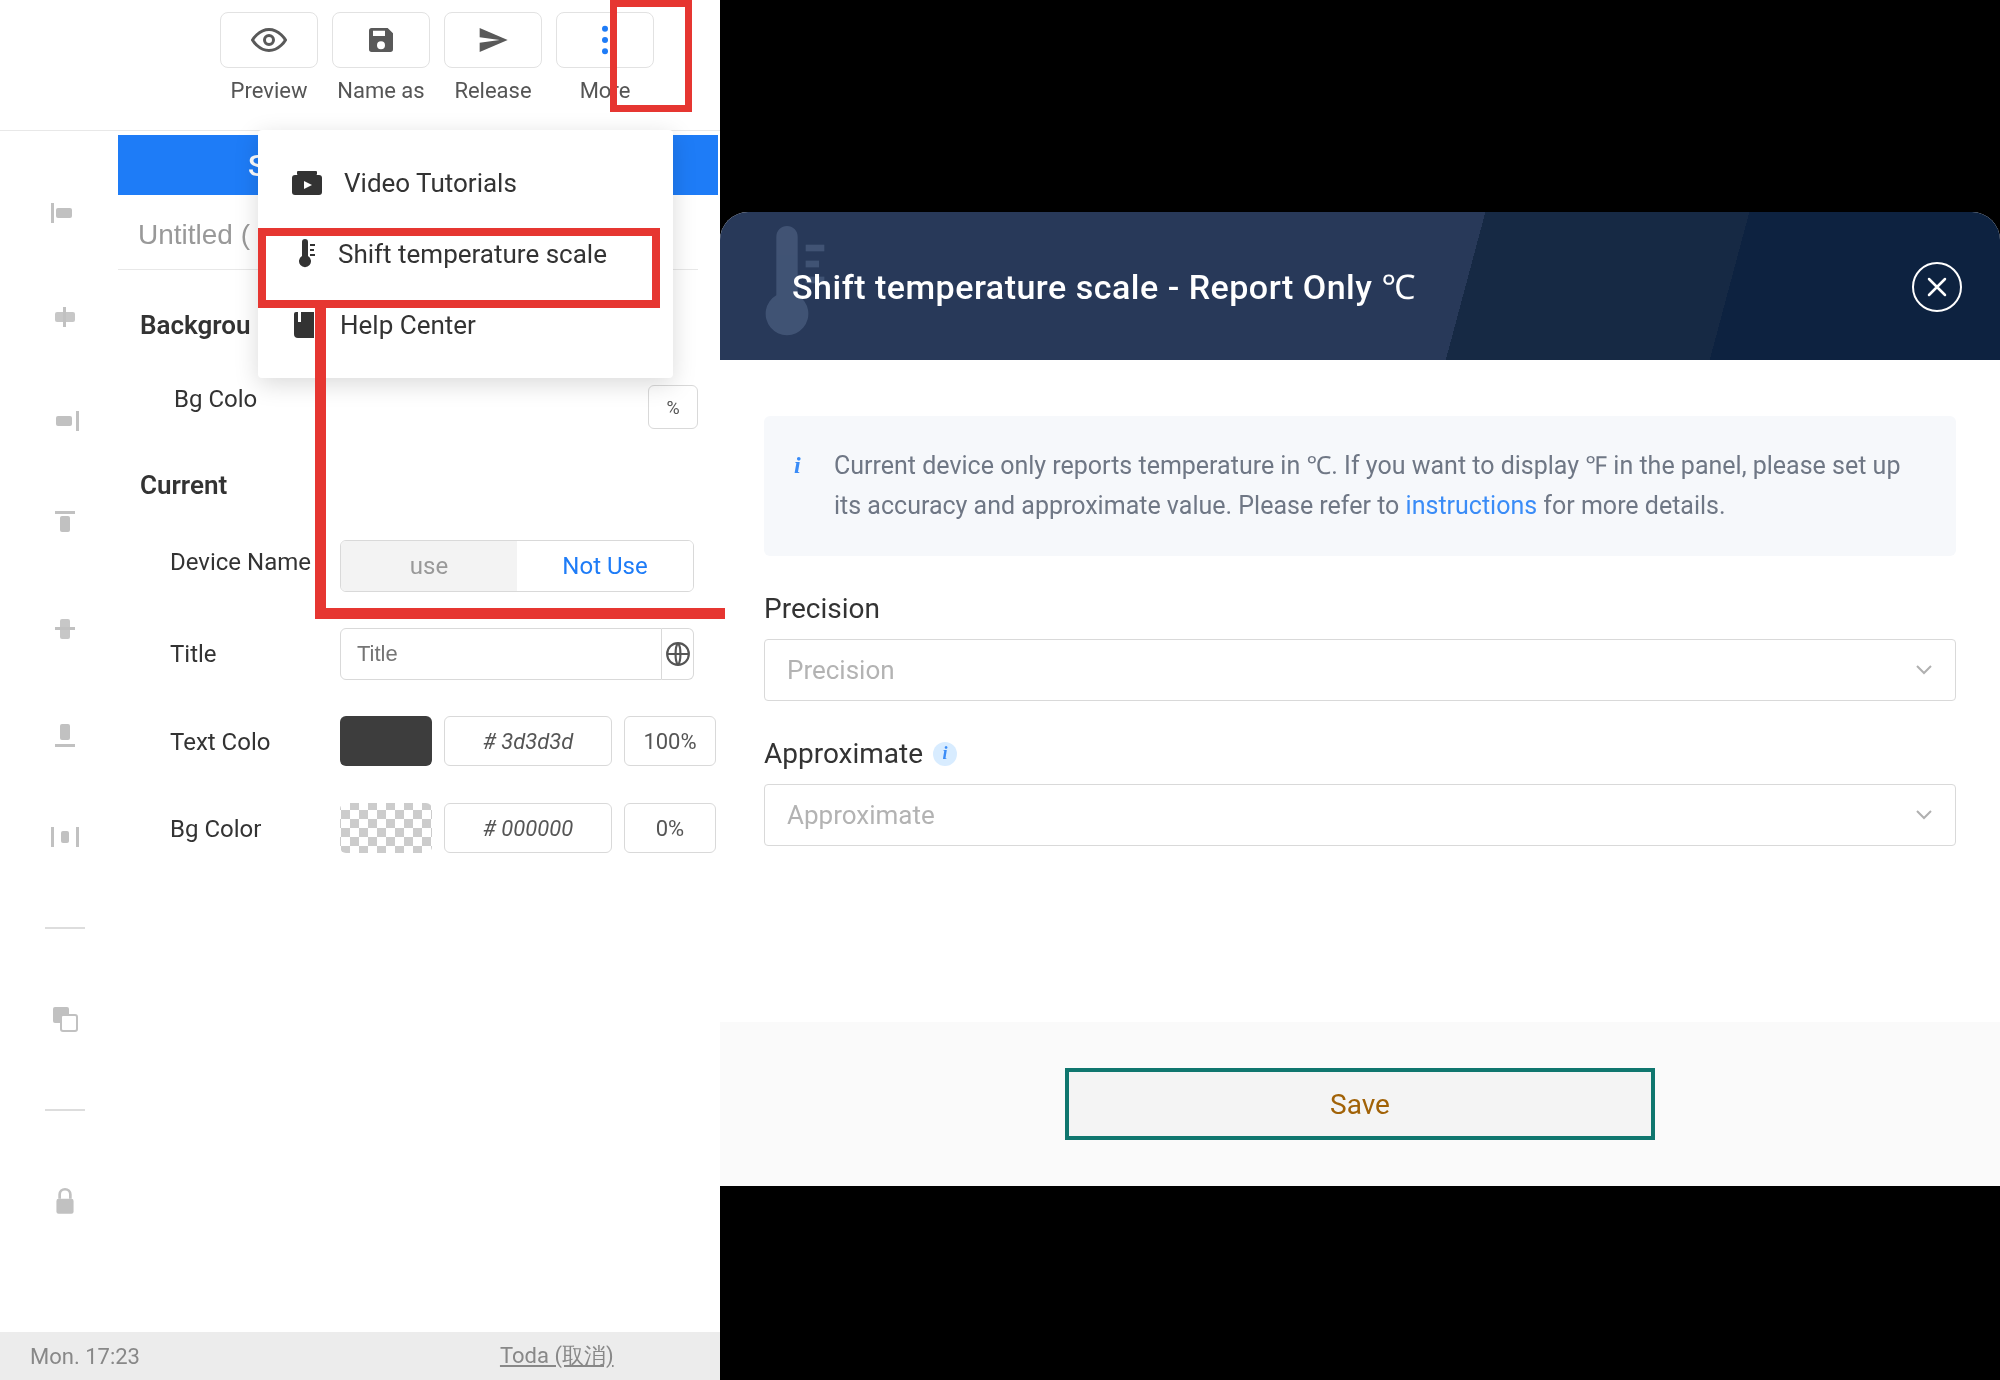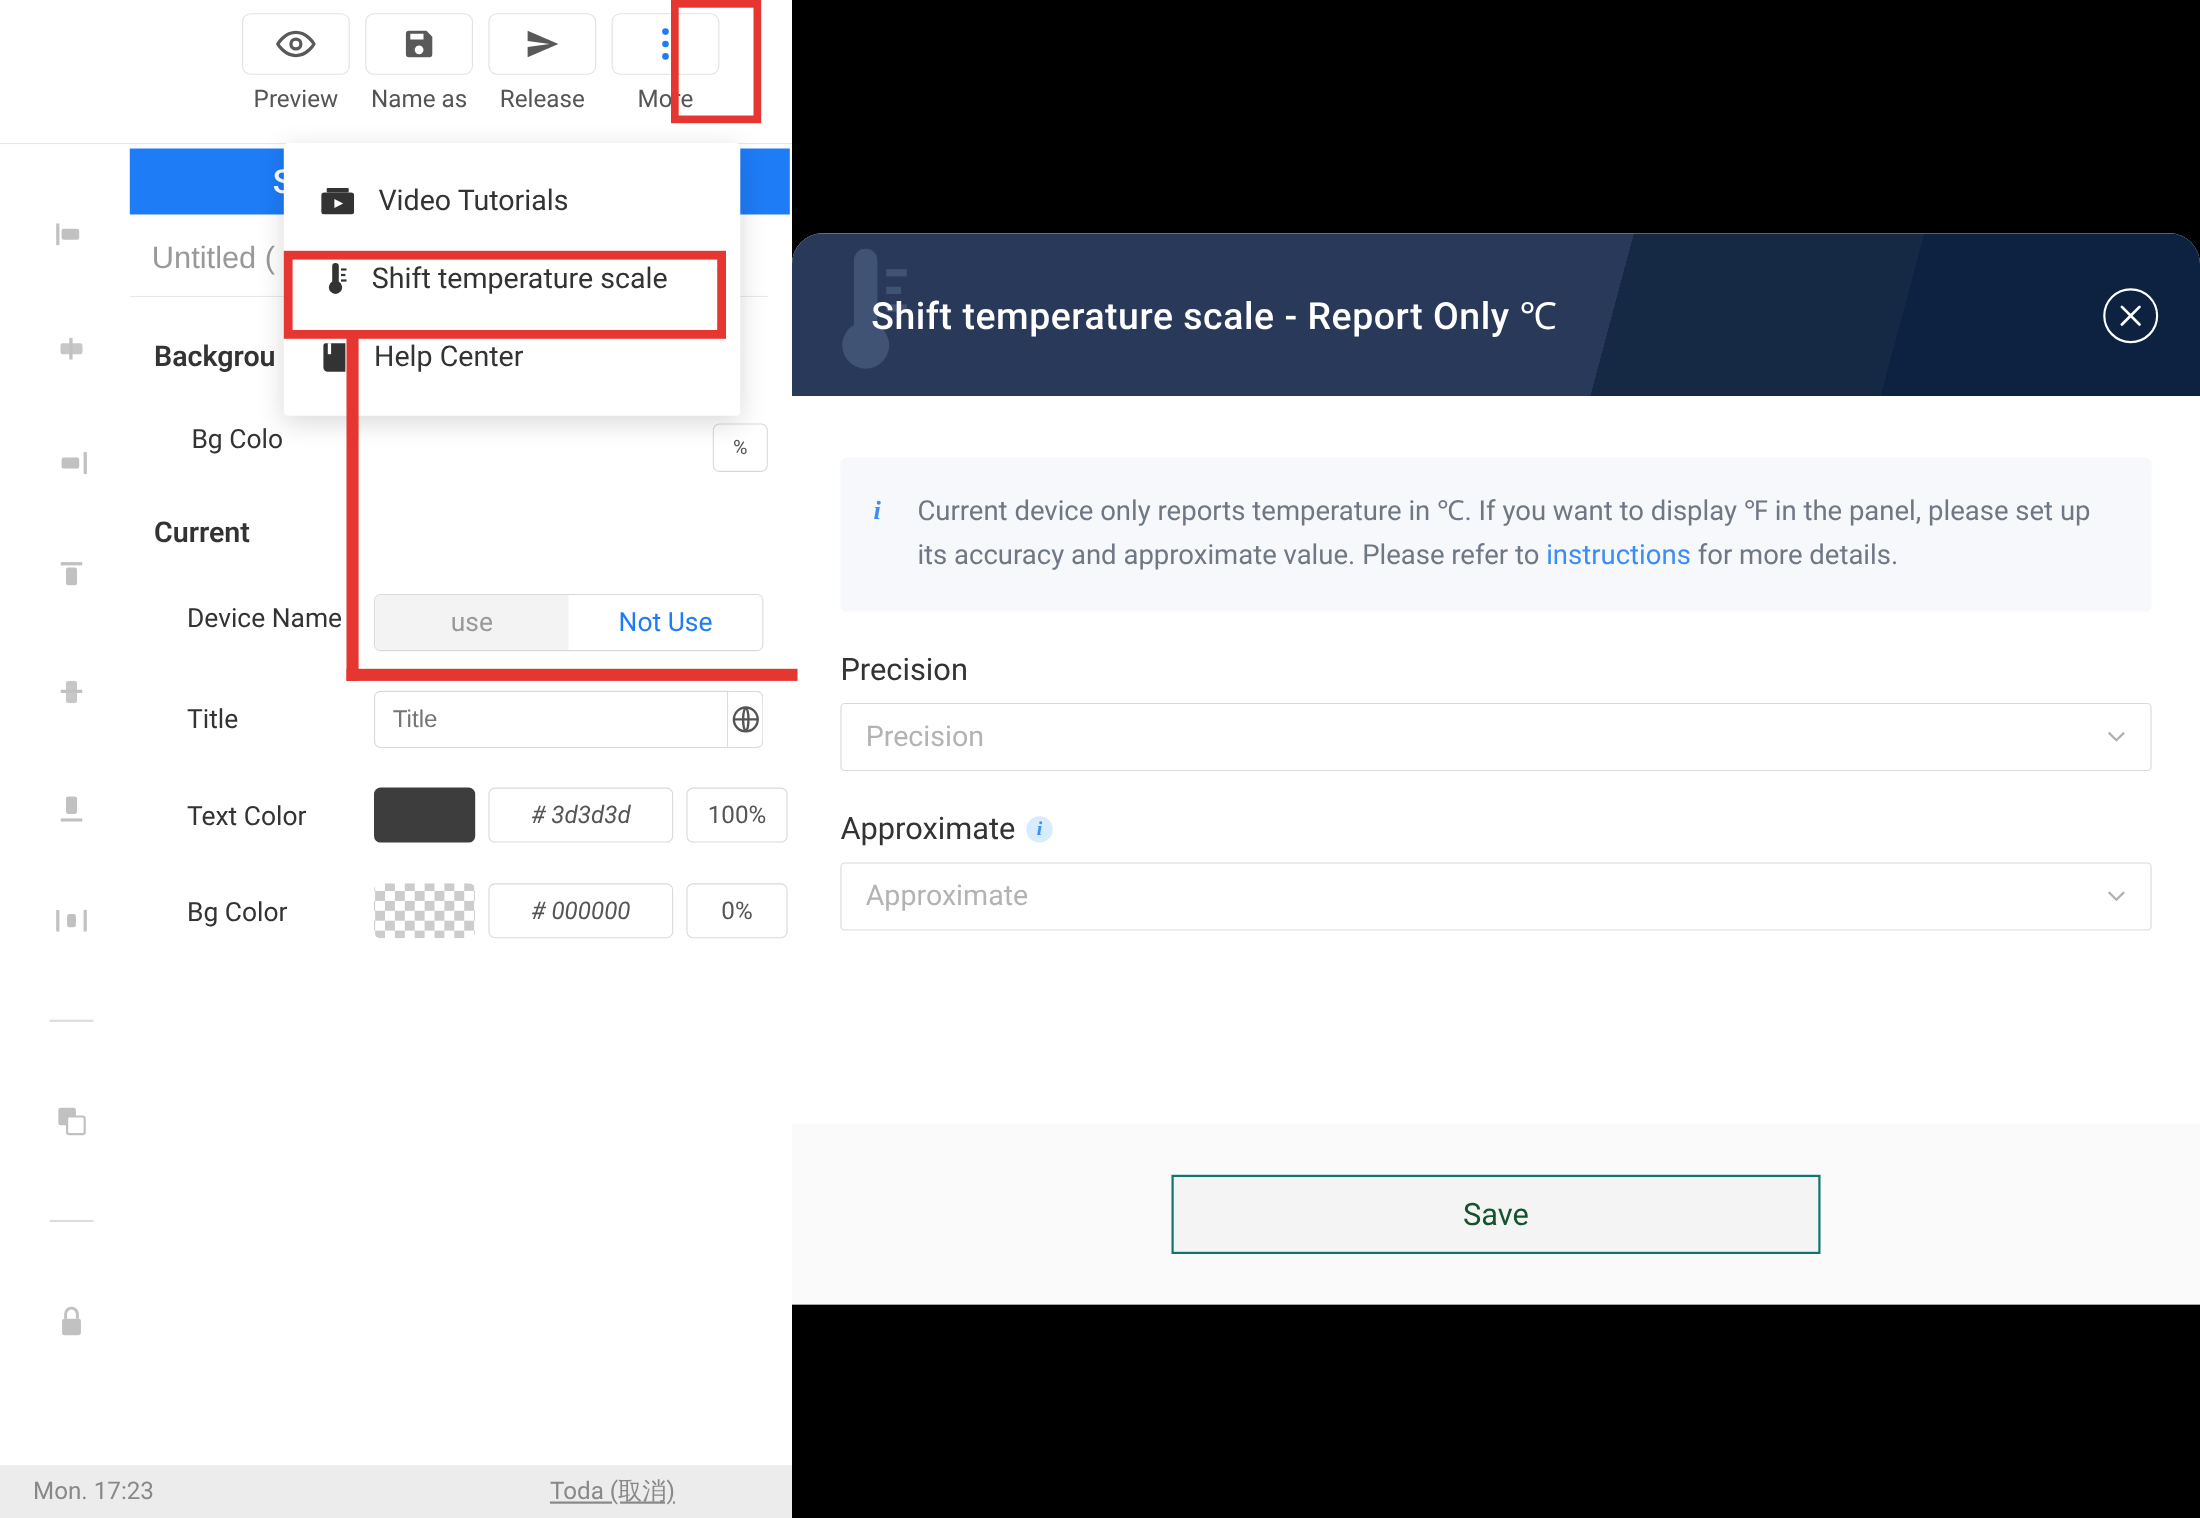--- a/index.html
+++ b/index.html
@@ -506,23 +506,23 @@
     right: 0;
     height: 164px;
     background: #fafafa;
     display: flex;
     align-items: center;
     justify-content: center;
   }
   .save-btn {
     width: 590px;
     height: 72px;
-    border: 2px solid #0f766e;
+    border: 4px solid #0f766e;
     background: #f4f4f4;
-    color: #14532d;
+    color: #a16207;
     font-size: 28px;
     display: flex;
     align-items: center;
     justify-content: center;
     cursor: pointer;
   }
 
   svg { display: block; }
 </style>
 </head>
@@ -594,21 +594,21 @@
   <div class="title-field-wrap">
     <input class="title-field" placeholder="Title" style="">
     <div class="globe-btn">
       <svg width="26" height="26" viewBox="0 0 24 24">
           <circle cx="12" cy="12" r="10" fill="none" stroke="currentColor" stroke-width="2"></circle>
           <path fill="none" stroke="currentColor" stroke-width="2" d="M2 12h20M12 2c3 3 3 17 0 20M12 2c-3 3-3 17 0 20"></path>
         </svg>
     </div>
   </div>
 
-  <div class="row-textcolor-label">Text Color</div>
+  <div class="row-textcolor-label">Text Colo</div>
   <div class="color-row-1">
     <div class="swatch swatch-dark"></div>
     <div class="hex-box"># 3d3d3d</div>
     <div class="pct-box">100%</div>
   </div>
 
   <div class="row-bgcolor2-label">Bg Color</div>
   <div class="color-row-2">
     <div class="swatch swatch-checker"></div>
     <div class="hex-box"># 000000</div>

